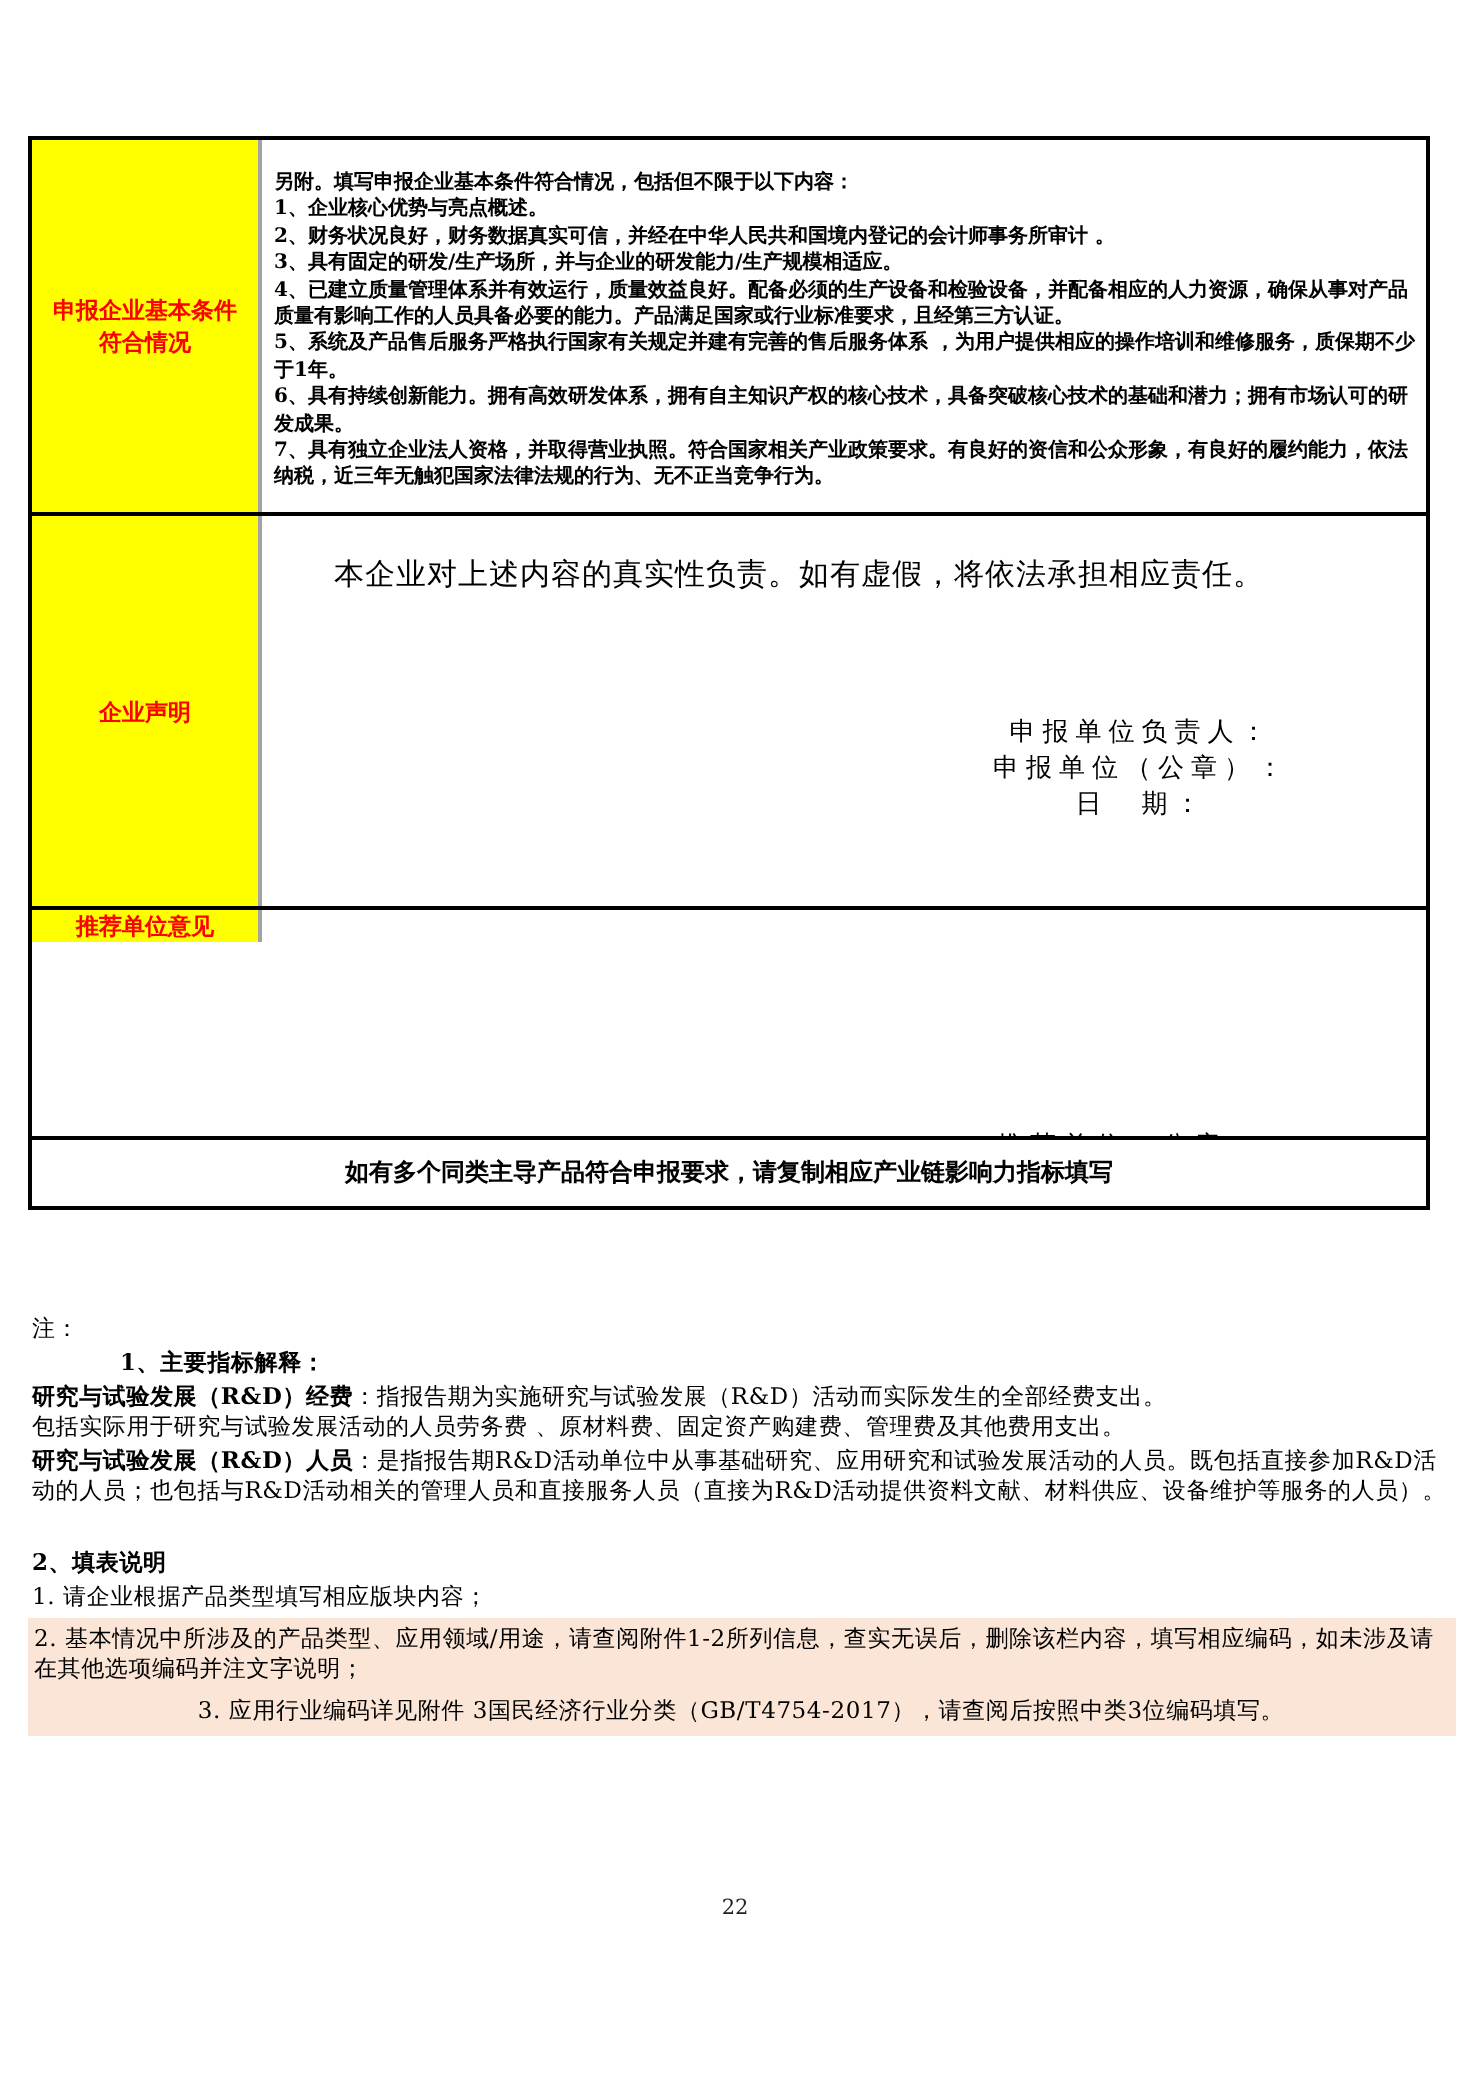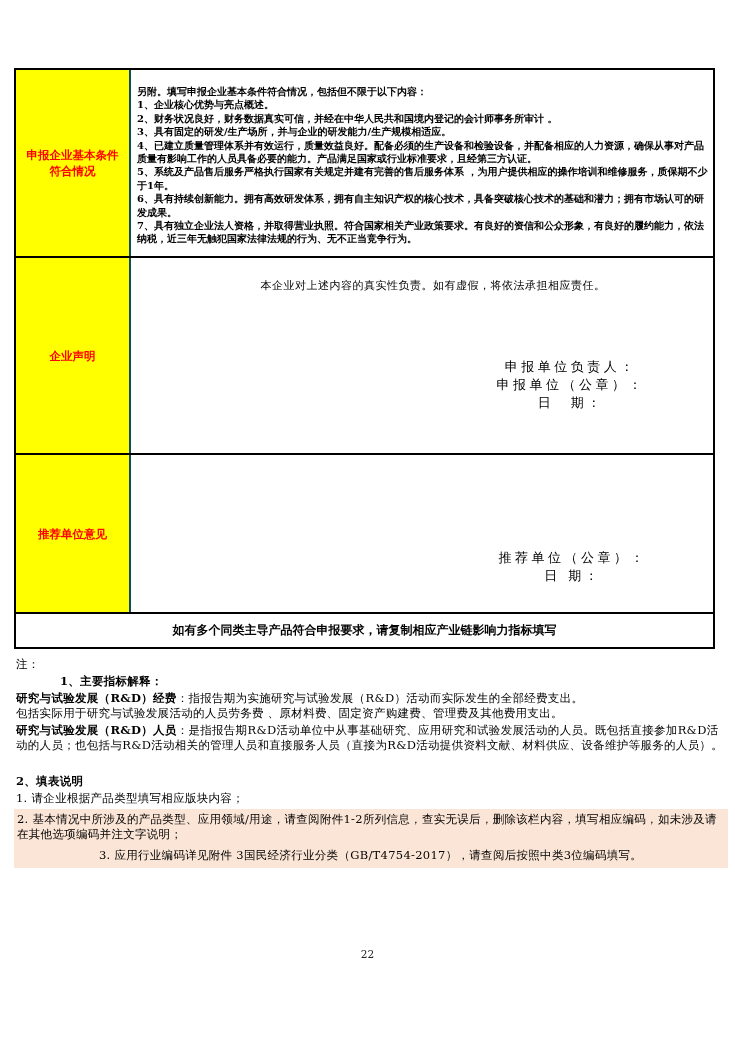--- a/index.html
+++ b/index.html
@@ -8,31 +8,31 @@
     font-family:"DejaVu Serif","Liberation Serif",serif;color:#000;
     overflow:hidden;
   }
   .doc-table{
     position:absolute;left:14px;top:68px;width:701px;
     border:2px solid #000;box-sizing:border-box;background:#fff;
   }
   .trow{display:flex;border-bottom:2px solid #000;box-sizing:border-box;}
   .row1{height:188px;}
   .row2{height:197px;}
-  .row3{height:159px;}
+  .row3{height:115px;flex-direction:column;}
   .lcell{
-    width:115px;min-width:115px;background:#FFFF00;border-right:2px solid #0c4a6e;
+    width:115px;min-width:115px;background:#FFFF00;border-right:2px solid #a3a3a3;
     display:flex;flex-direction:column;justify-content:center;align-items:center;
     text-align:center;color:#FF0000;font-weight:bold;font-size:11.5px;line-height:16px;
     box-sizing:border-box;
   }
   .ccell{flex:1;position:relative;box-sizing:border-box;overflow:hidden;}
   .ccell1{padding:15px 3px 4px 6px;font-size:10px;line-height:13.4px;font-weight:bold;}
   .cond-line{margin:0;}
-  .declaration{margin:20px 14px 0 36px;font-size:11px;letter-spacing:0.5px;text-align:center;}
+  .declaration{margin:20px 14px 0 36px;font-size:15px;letter-spacing:0.5px;}
   .signblock{
     position:absolute;text-align:center;font-size:13px;letter-spacing:3.5px;
     line-height:18px;white-space:nowrap;
   }
   .sb2{top:100px;right:68px;}
   .sb3{top:94px;right:66px;}
   .tfooter{
     height:33px;display:flex;align-items:center;justify-content:center;
     font-weight:bold;font-size:12px;
     font-family:"DejaVu Sans","Liberation Sans",sans-serif;

